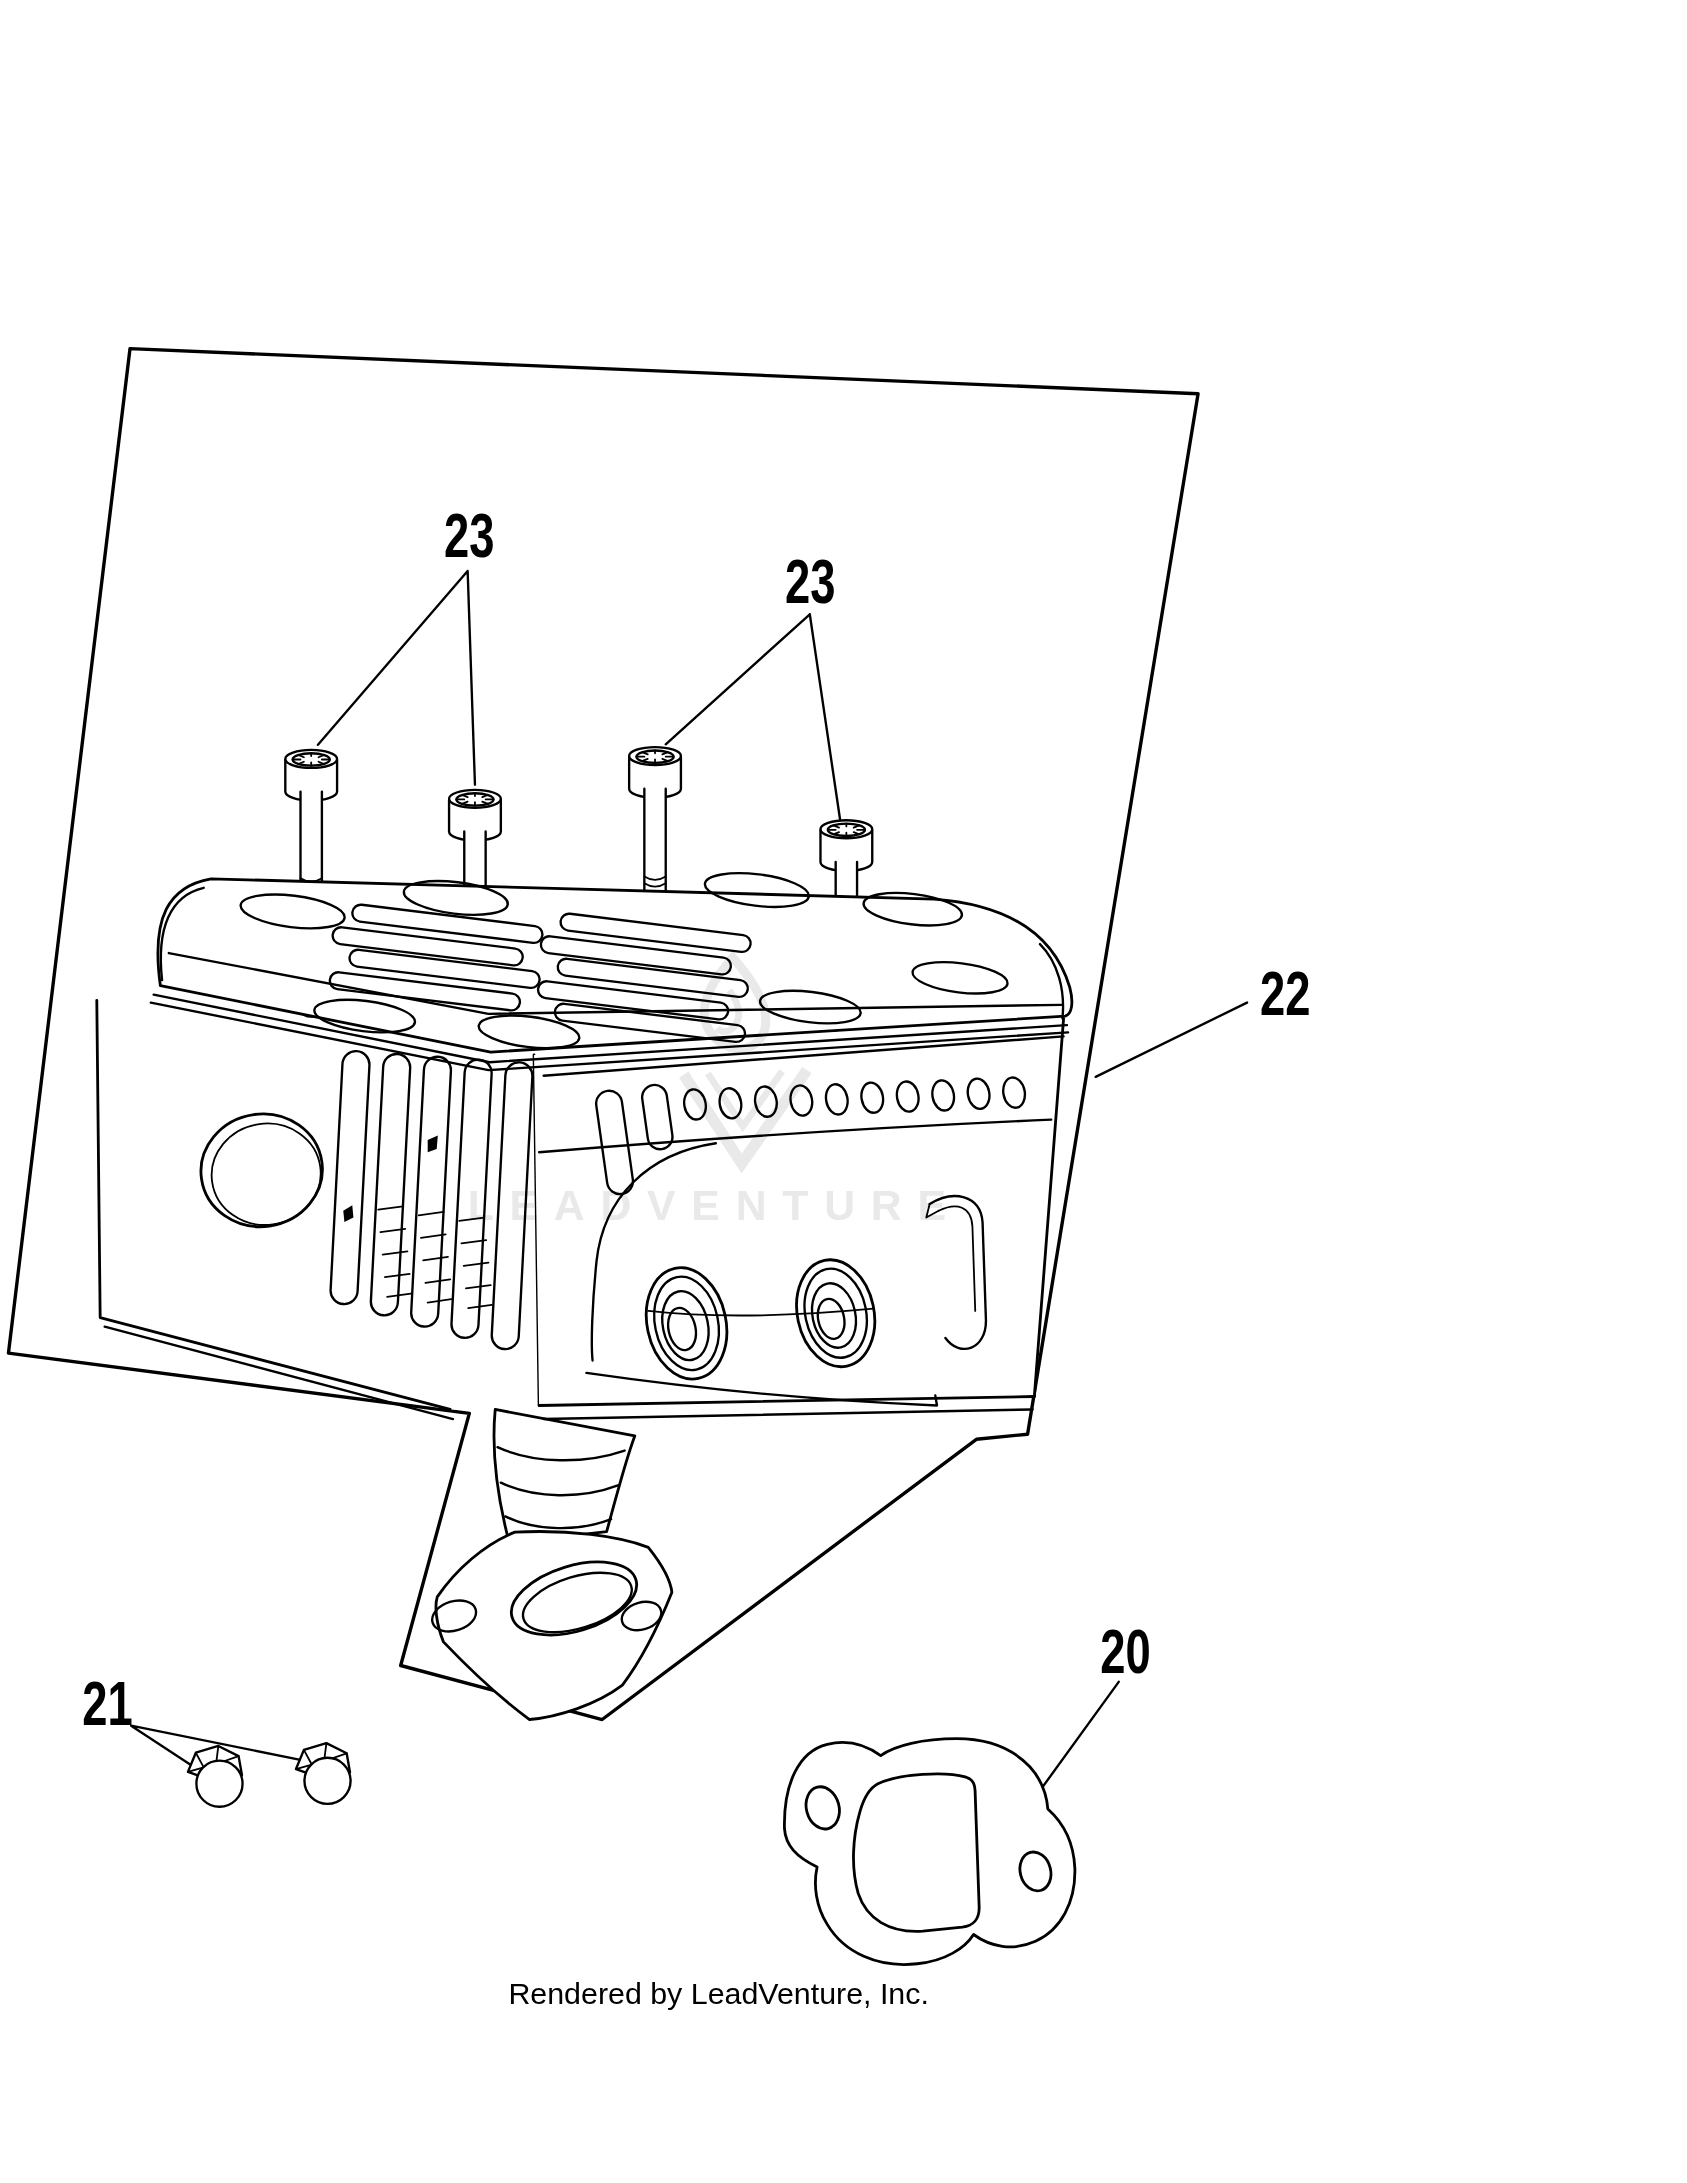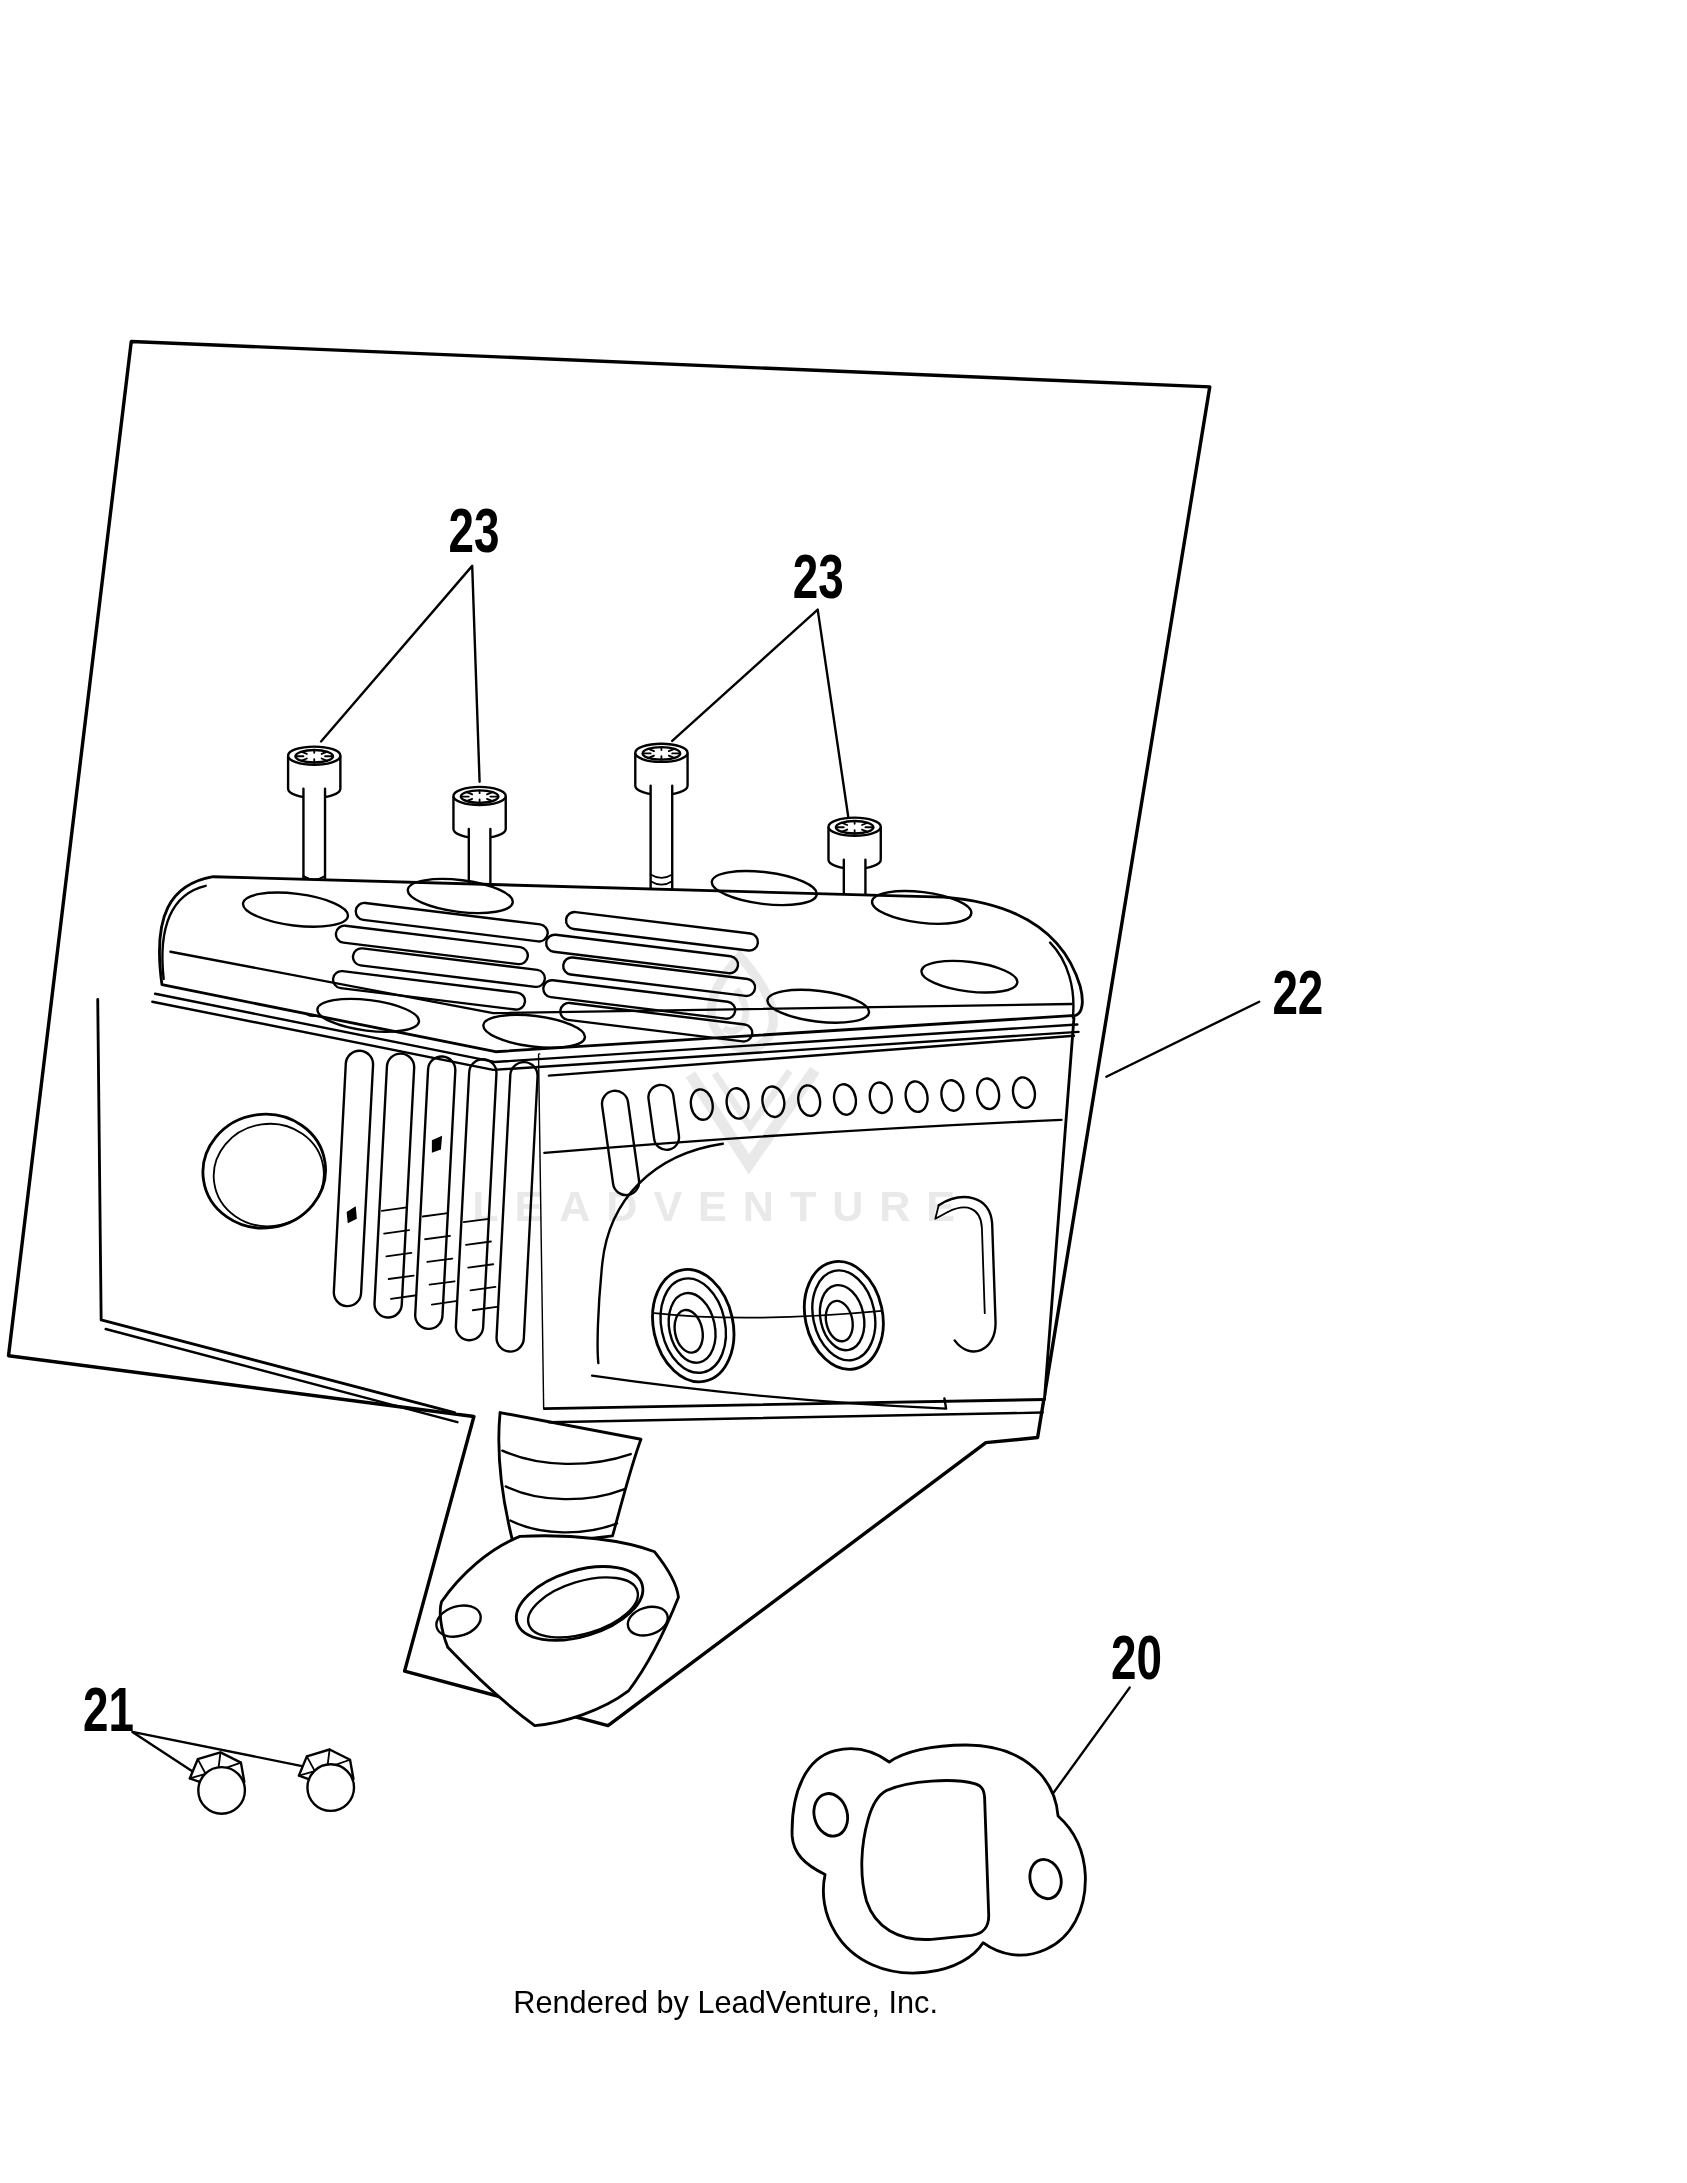--- a/index.html
+++ b/index.html
@@ -1,18 +1,18 @@
 <!DOCTYPE html>
 <html style="--background: #ffffff; --line: #000000; --watermark: #e9e9e9;font-size:10.6px"><head>
 <meta charset="utf-8">
 <style>
   :root { --background:#ffffff; --line:#000000; --watermark:#e9e9e9; }
   html,body { margin:0; padding:0; background:var(--background); }
   .page { position:relative; width:1435px; height:2183px; background:var(--background);
-          font-family:"Liberation Sans", sans-serif; overflow:hidden;padding-left:14px; }
+          font-family:"Liberation Sans", sans-serif; overflow:hidden; }
   svg.diagram { position:absolute; left:0; top:0; width:100%; height:100%; color:var(--line); }
   .stroke { stroke:currentColor; fill:none; stroke-linecap:round; stroke-linejoin:round; }
   .w6 { stroke-width:6; } .w5 { stroke-width:5; } .w4 { stroke-width:4.2; } .w3 { stroke-width:3.2; }
   .whitefill { fill:var(--background); }
   .callout { font-family:"Liberation Sans", sans-serif; font-weight:bold; font-size:112px;
              fill:currentColor; text-anchor:middle; }
   .wmgroup { color:var(--watermark); mix-blend-mode:multiply; }
   .wmtext { font-family:"Liberation Sans", sans-serif; font-weight:bold; font-size:76px;
             letter-spacing:28px; fill:currentColor; text-anchor:middle; }
   .footer-text { font-family:"Liberation Sans", sans-serif; font-size:54px; fill:currentColor;

